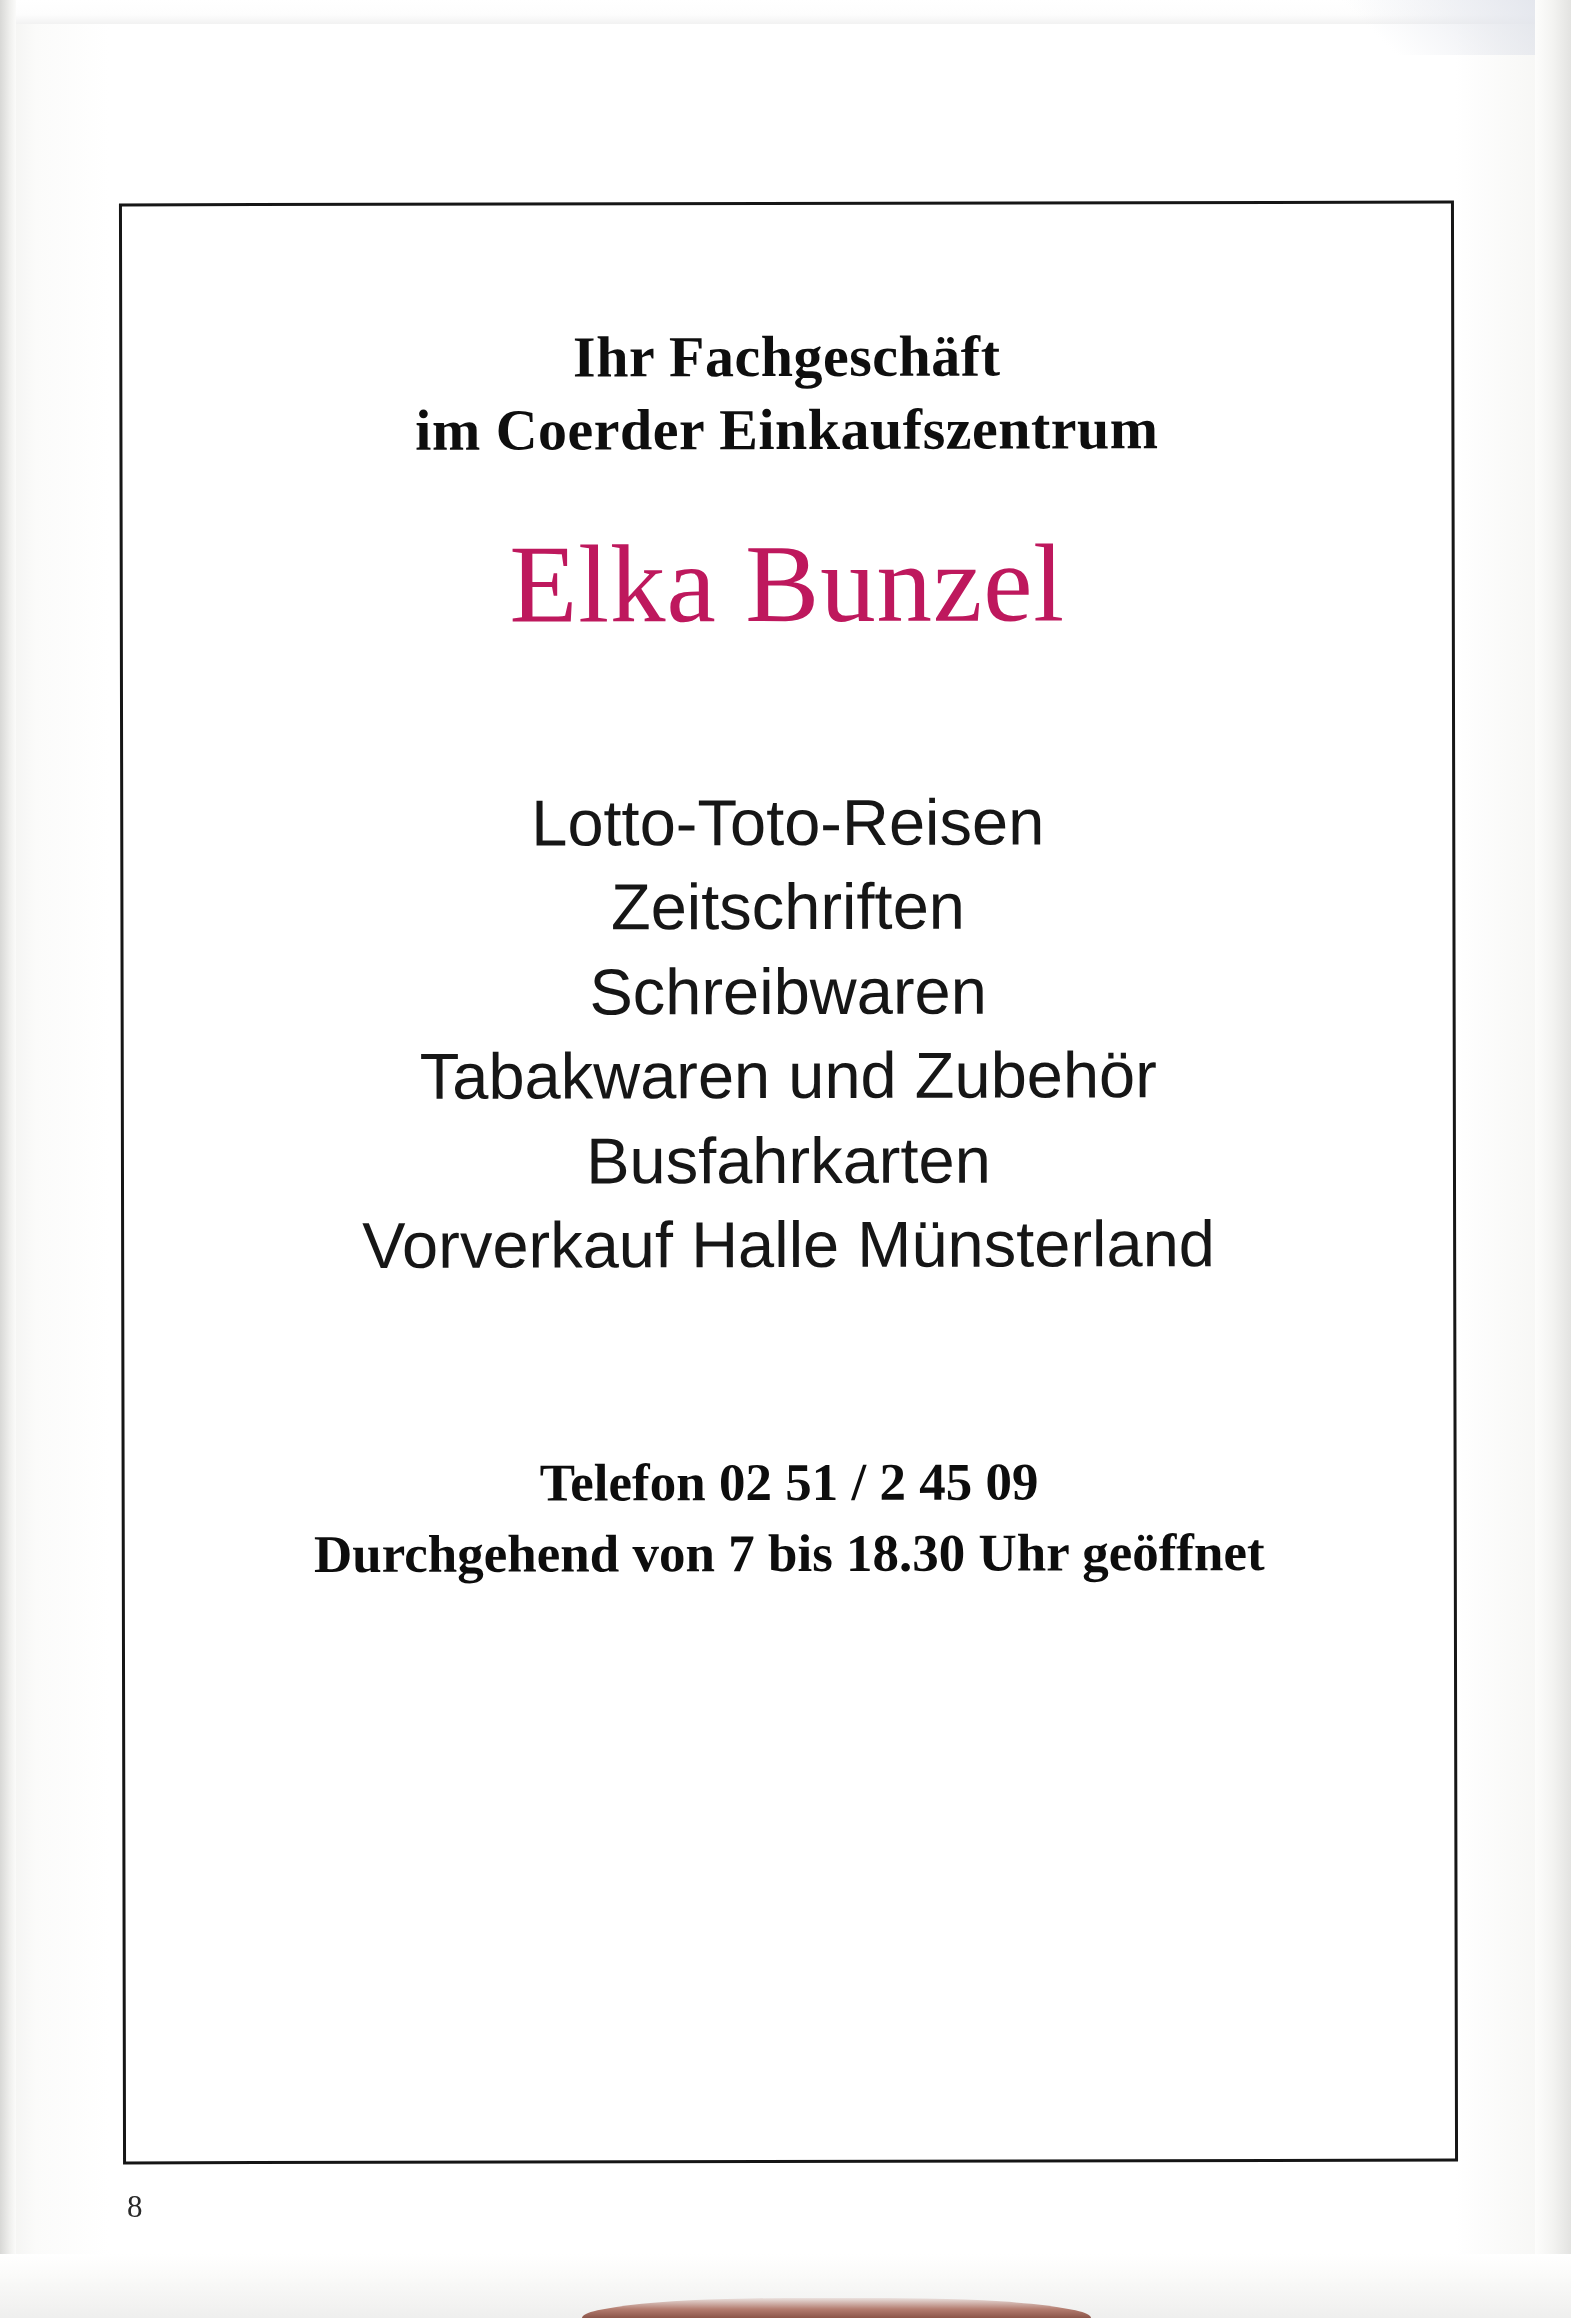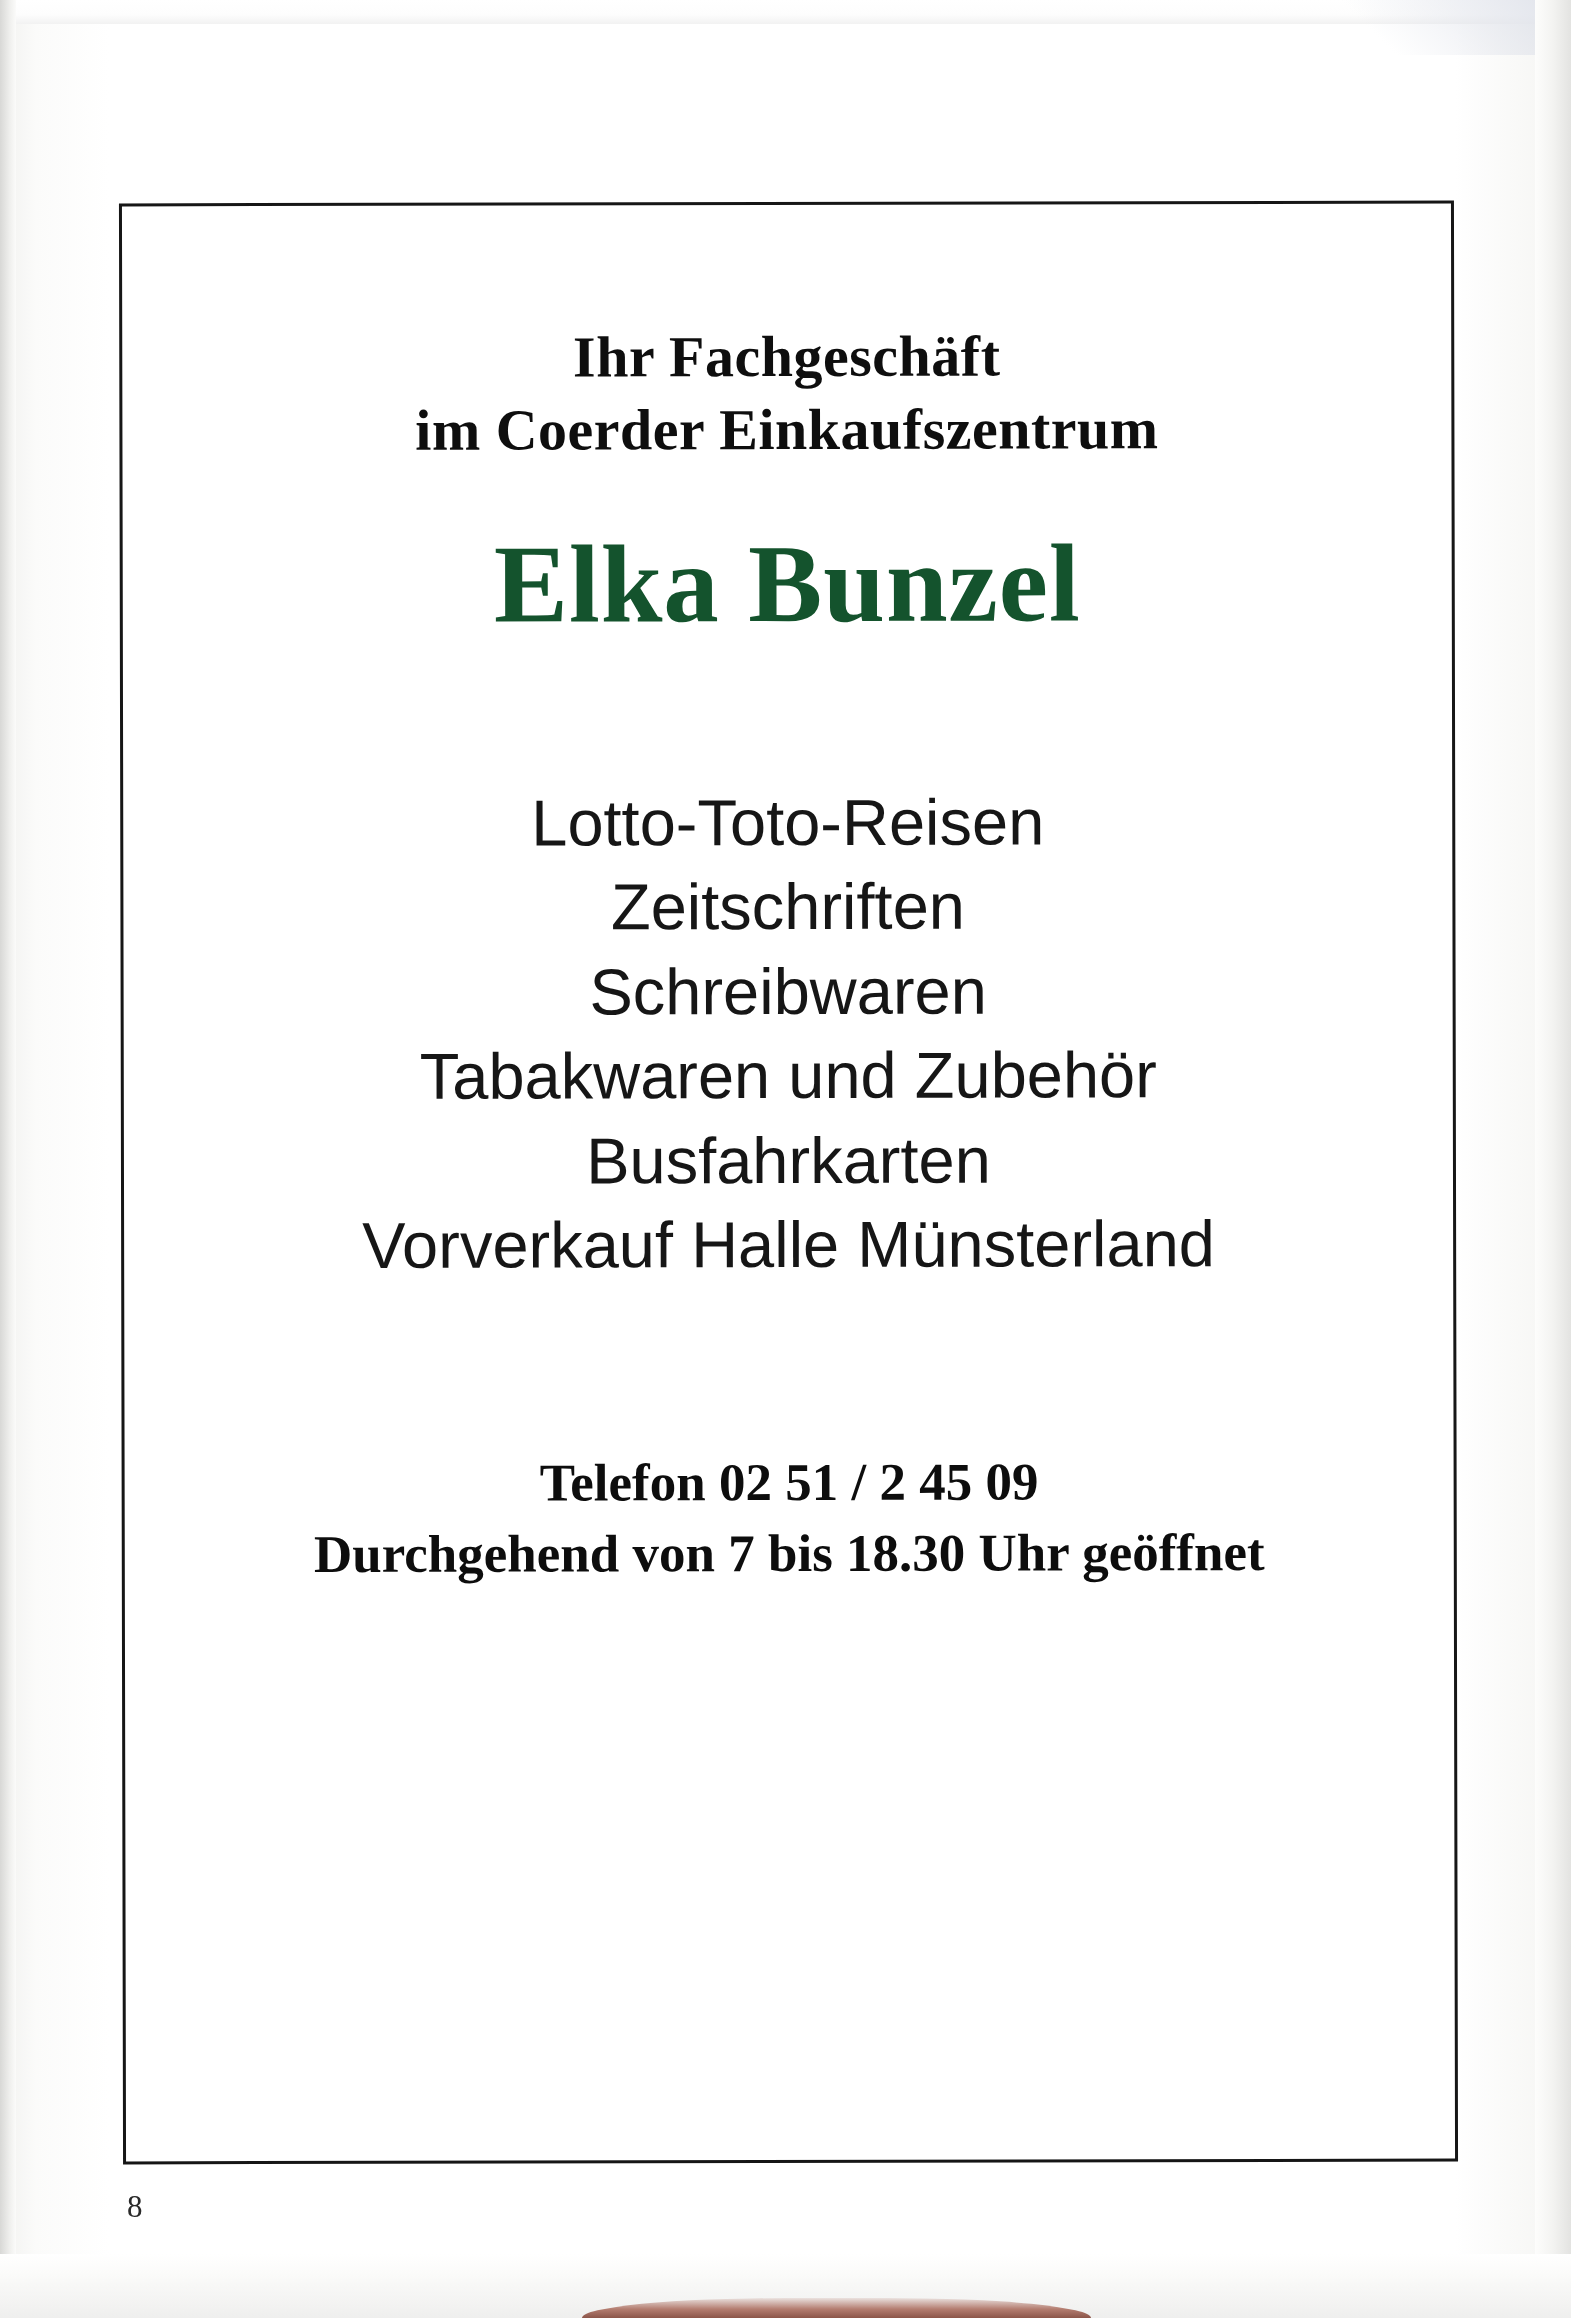--- a/index.html
+++ b/index.html
@@ -97,24 +97,24 @@
     letter-spacing: 0.5px;
   }
   .headline .line2 {
     display: block;
   }
 
   .business-name {
     margin-top: 60px;
     text-align: right;
     font-family: "Liberation Serif", serif;
-    font-weight: bold;
+    font-weight: normal;
     font-size: 111px;
     line-height: 1.05;
-    color: #14532d;
+    color: #be185d;
     letter-spacing: 0.9px;
   }
 
   .services {
     margin-top: 138px;
     text-align: center;
     font-family: "Liberation Sans", sans-serif;
     font-size: 65px;
     line-height: 1.3;
     color: #161616;

